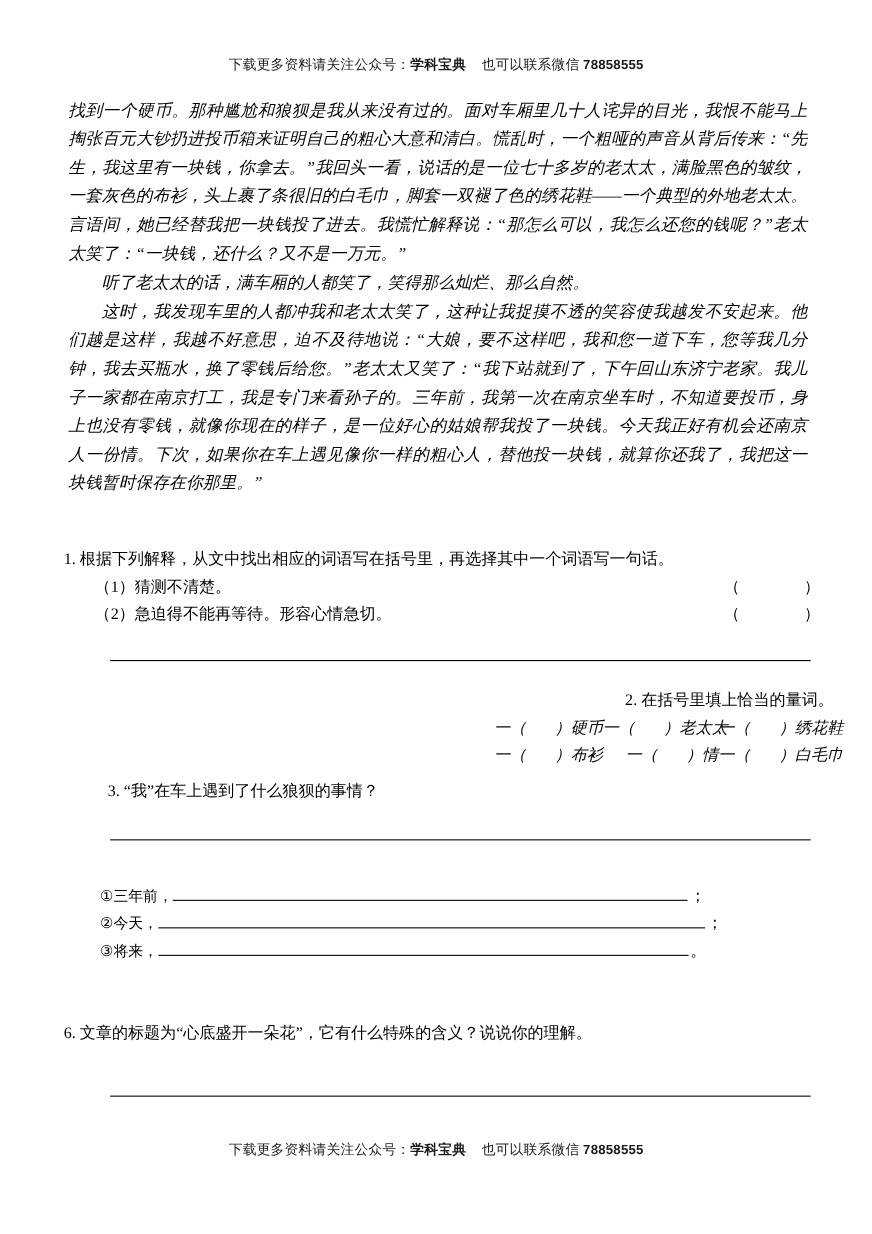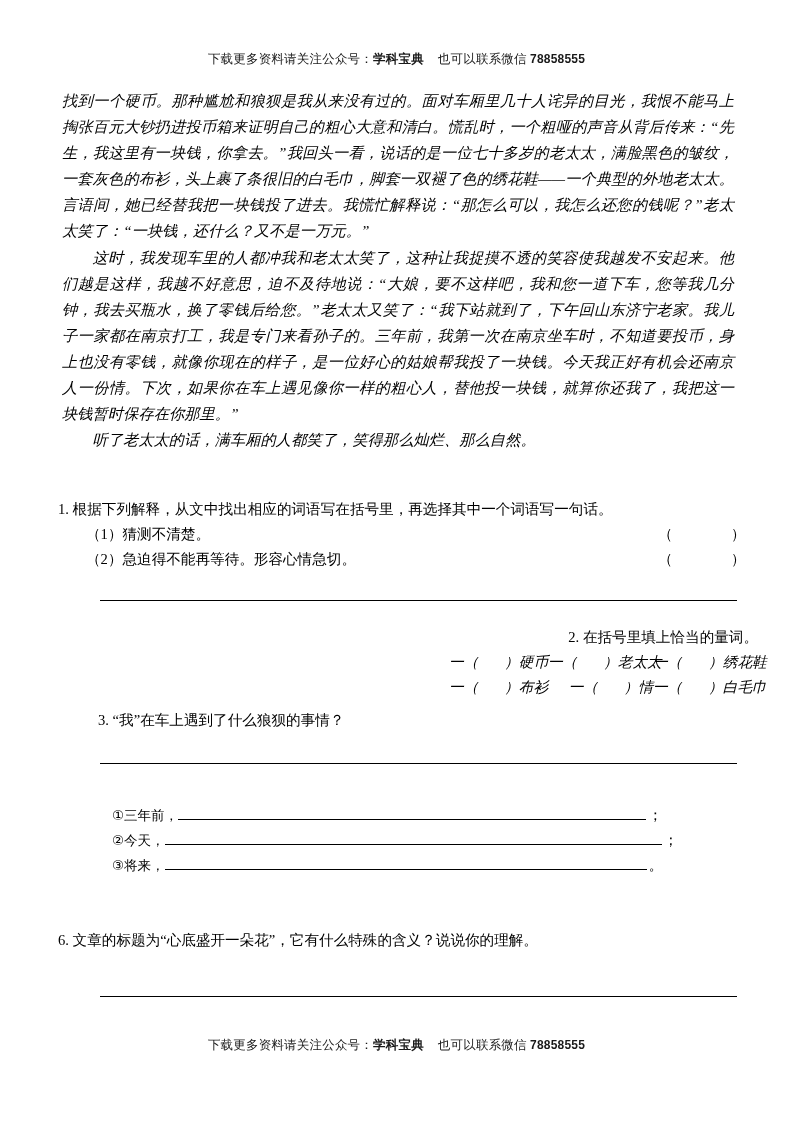--- a/index.html
+++ b/index.html
@@ -104,43 +104,43 @@
     vertical-align: -2px;
   }
 
   
   .fill-row {
     white-space: nowrap;
     margin-left: 33px;
     display: flex;
     align-items: baseline;
   }
-  .fill-label { flex: 0 0 auto; margin-left: 21px; }
+  .fill-label { flex: 0 0 auto; }
   .fill-line {
     flex: 0 0 auto;
     border-bottom: 1.5px solid #000;
     height: 15px;
   }
   .fill-end { flex: 0 0 auto; padding-left: 2px; }
   .circled { font-family: "DejaVu Sans", sans-serif; font-size: 13.5px; }
 </style>
 </head>
 <body>
 
 <div class="page">
 
   <div class="watermark" id="header-watermark">
     <span class="wm-main">下载更多资料请关注公众号：</span><span class="wm-brand">学科宝典</span><span class="wm-gap"></span><span class="wm-main">也可以联系微信</span>
     <span class="wm-num">78858555</span>
   </div>
 
   <div class="passage">
     <p>找到一个硬币。那种尴尬和狼狈是我从来没有过的。面对车厢里几十人诧异的目光，我恨不能马上掏张百元大钞扔进投币箱来证明自己的粗心大意和清白。慌乱时，一个粗哑的声音从背后传来：“先生，我这里有一块钱，你拿去。”我回头一看，说话的是一位七十多岁的老太太，满脸黑色的皱纹，一套灰色的布衫，头上裹了条很旧的白毛巾，脚套一双褪了色的绣花鞋——一个典型的外地老太太。言语间，她已经替我把一块钱投了进去。我慌忙解释说：“那怎么可以，我怎么还您的钱呢？”老太太笑了：“一块钱，还什么？又不是一万元。”</p>
+    <p class="indent">听了老太太的话，满车厢的人都笑了，笑得那么灿烂、那么自然。</p>
     <p class="indent">这时，我发现车里的人都冲我和老太太笑了，这种让我捉摸不透的笑容使我越发不安起来。他们越是这样，我越不好意思，迫不及待地说：“大娘，要不这样吧，我和您一道下车，您等我几分钟，我去买瓶水，换了零钱后给您。”老太太又笑了：“我下站就到了，下午回山东济宁老家。我儿子一家都在南京打工，我是专门来看孙子的。三年前，我第一次在南京坐车时，不知道要投币，身上也没有零钱，就像你现在的样子，是一位好心的姑娘帮我投了一块钱。今天我正好有机会还南京人一份情。下次，如果你在车上遇见像你一样的粗心人，替他投一块钱，就算你还我了，我把这一块钱暂时保存在你那里。”</p>
-    <p class="indent">听了老太太的话，满车厢的人都笑了，笑得那么灿烂、那么自然。</p>
   </div>
 
   <div class="q" style="left:58px; top:497px; width:700px;">
     <div class="q-stem">1. 根据下列解释，从文中找出相应的词语写在括号里，再选择其中一个词语写一句话。</div>
     <div class="q-sub">
       <span>（1）猜测不清楚。</span>
       <span class="paren-l" style="left:572px;">（</span>
       <span class="paren-r" style="left:645px;">）</span>
     </div>
     <div class="q-sub">

